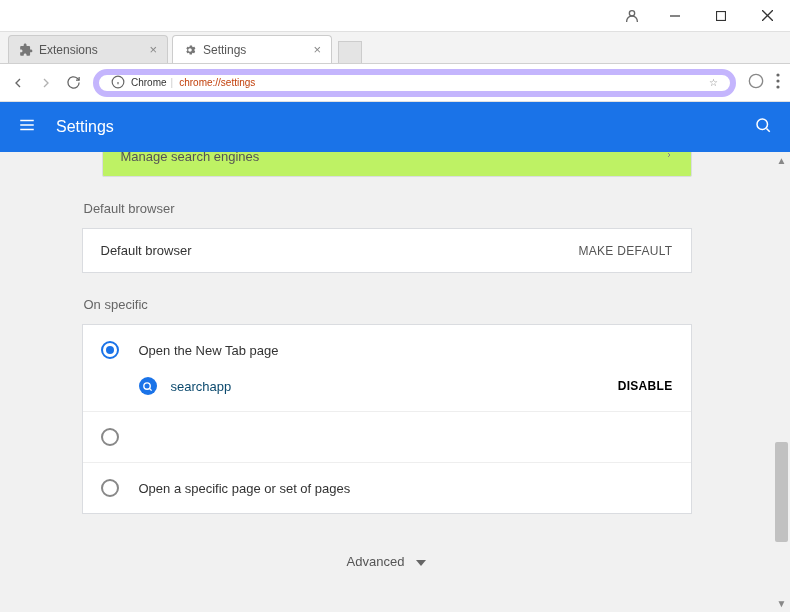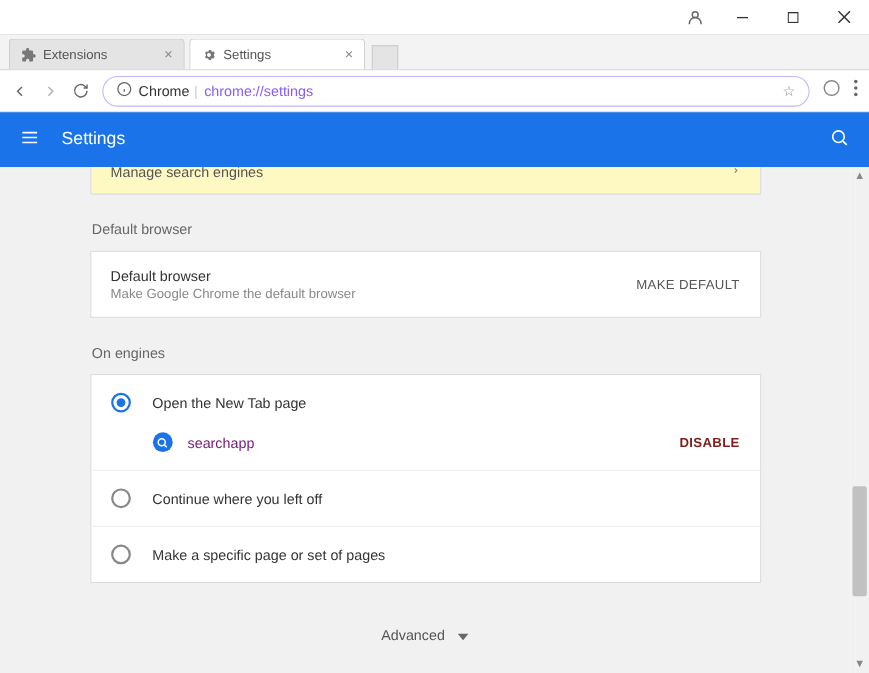--- a/index.html
+++ b/index.html
@@ -15,24 +15,24 @@
     .tab-strip { height: 32px; background: #f3f3f3; display: flex; align-items: flex-end; padding-left: 8px; border-bottom: 1px solid #d0d0d0; }
     .tab { display: flex; align-items: center; height: 28px; padding: 0 10px; margin-right: 4px; background: #e4e4e4; border: 1px solid #ccc; border-bottom: none; border-top-left-radius: 4px; border-top-right-radius: 4px; position: relative; font-size: 12px; color: #555; min-width: 160px; }
     .tab.active { background: #fff; }
     .tab-icon { width: 14px; height: 14px; margin-right: 6px; color: #777; flex-shrink: 0; }
     .tab-close { margin-left: auto; color: #888; font-size: 13px; cursor: pointer; }
     .new-tab { width: 24px; height: 22px; background: #e4e4e4; border: 1px solid #ccc; border-bottom: none; margin-left: 2px; }
     
     
     .toolbar { height: 38px; background: #fff; display: flex; align-items: center; padding: 0 10px; gap: 12px; border-bottom: 1px solid #e0e0e0; }
     .nav-arrow { color: #888; cursor: pointer; display: flex; align-items: center; }
-    .omnibox { flex: 1; display: flex; align-items: center; height: 28px; border: 1px solid #c4b5fd; border-radius: 14px; padding: 0 12px; font-size: 13px; color: #333; }
+    .omnibox { flex: 1; display: flex; align-items: center; height: 28px; border: 6px solid #c4b5fd; border-radius: 14px; padding: 0 12px; font-size: 10px; color: #333; }
     .omni-icon { margin-right: 6px; color: #666; }
     .omni-prefix { color: #333; font-weight: 500; }
-    .omni-path { color: #8b5cf6; margin-left: 2px; }
+    .omni-path { color: #c2410c; margin-left: 2px; }
     .star-icon { margin-left: auto; color: #888; cursor: pointer; }
     .toolbar-right { color: #888; cursor: pointer; }
     
     
     .settings-header { height: 50px; background: #1a73e8; display: flex; align-items: center; padding: 0 18px; color: #fff; }
     .hamburger { cursor: pointer; margin-right: 20px; }
     .settings-title { font-size: 16px; font-weight: 400; flex: 1; }
     .search-btn { cursor: pointer; }
     
     
@@ -40,44 +40,44 @@
     .content-area { flex: 1; background: #f1f1f1; overflow: hidden; position: relative; }
     .scrollbar-track { width: 17px; background: #f1f1f1; position: relative; }
     .scrollbar-thumb { position: absolute; left: 2px; right: 2px; top: 290px; height: 100px; background: #c1c1c1; border-radius: 2px; cursor: pointer; }
     .scroll-arrow { position: absolute; left: 0; right: 0; height: 17px; display: flex; align-items: center; justify-content: center; color: #888; font-size: 10px; cursor: pointer;}
     .scroll-arrow.up { top: 0; }
     .scroll-arrow.down { bottom: 0; }
     
     .inner { width: 610px; margin: 0 auto; position: relative; top: -12px; }
     
     
-    .card { background: #fef9c3; border: 1px solid #dadce0; border-radius: 2px; }
+    .card { background: #bef264; border: 1px solid #dadce0; border-radius: 2px; margin-left: 20px; }
     .search-engines-row { padding: 8px 18px 12px; display: flex; align-items: center; justify-content: space-between; font-size: 13px; color: #555; }
     
     .section-label { font-size: 13px; color: #666; margin: 24px 0 12px 2px; }
     
     .default-browser-card { background: #fff; border: 1px solid #dadce0; padding: 14px 18px; display: flex; align-items: center; justify-content: space-between; }
     .db-left { display: flex; flex-direction: column; }
     .db-title { font-size: 13px; color: #333; }
     .db-sub { font-size: 12px; color: #888; margin-top: 2px; }
     .make-default-btn { font-size: 12px; font-weight: 400; color: #555; letter-spacing: 0.3px; cursor: pointer; }
     
     
     .startup-card { background: #fff; border: 1px solid #dadce0; margin-top: 12px; }
     .radio-row { display: flex; align-items: center; padding: 16px 18px; font-size: 13px; color: #333; border-bottom: 1px solid #eee; cursor: pointer; }
     .radio-row:last-child { border-bottom: none; }
     .radio { width: 18px; height: 18px; border: 2px solid #888; border-radius: 50%; margin-right: 20px; display: flex; align-items: center; justify-content: center; flex-shrink: 0; }
     .radio.selected { border-color: #1a73e8; }
     .radio-dot { width: 8px; height: 8px; background: #1a73e8; border-radius: 50%; }
     
     .control-row { display: flex; align-items: center; padding: 10px 18px 16px 56px; border-bottom: 1px solid #eee; font-size: 13px; }
     .ext-badge { width: 18px; height: 18px; border-radius: 50%; background: #1a73e8; color: #fff; display: flex; align-items: center; justify-content: center; margin-right: 14px; flex-shrink: 0; }
-    .ext-name { color: #701a75; margin-right: 4px; }
+    .ext-name { color: #0c4a6e; margin-right: 4px; }
     .ext-msg { color: #666; }
-    .disable-btn { margin-left: auto; font-size: 12px; font-weight: 600; color: #7f1d1d; letter-spacing: 0.3px; cursor: pointer; }
+    .disable-btn { margin-left: auto; font-size: 12px; font-weight: 600; color: #000000; letter-spacing: 0.3px; cursor: pointer; }
     
     .advanced-row { text-align: center; margin-top: 40px; font-size: 13px; color: #555; display: flex; align-items: center; justify-content: center; gap: 12px; cursor: pointer; }
   </style>
 </head>
 <body>
 
 <div class="window-titlebar">
   <div class="window-controls">
     <div class="user-icon-wrap">
       <svg width="16" height="16" viewBox="0 0 24 24" fill="none" stroke="#666" stroke-width="2">
@@ -199,26 +199,25 @@
                 <polyline points="9 18 15 12 9 6"></polyline>
               </svg>
           </span>
         </div>
       </div>
 
       <div class="section-label">Default browser</div>
       <div class="default-browser-card">
         <div class="db-left">
           <span class="db-title">Default browser</span>
-          <span class="db-sub">Make Google Chrome the default browser</span>
         </div>
         <span class="make-default-btn">MAKE DEFAULT</span>
       </div>
 
-      <div class="section-label">On engines</div>
+      <div class="section-label">On specific</div>
       <div class="startup-card">
 
         <div class="radio-row" style="border-bottom:none;padding-bottom:8px">
           <span class="radio selected">
               <span class="radio-dot"></span>
             </span>
           <span>Open the New Tab page</span>
         </div>
 
         <div class="control-row">
@@ -227,26 +226,25 @@
                 <circle cx="11" cy="11" r="7"></circle>
                 <line x1="21" y1="21" x2="16.65" y2="16.65"></line>
               </svg>
           </span>
           <span class="ext-name">searchapp</span>
           <span class="disable-btn">DISABLE</span>
         </div>
 
         <div class="radio-row">
           <span class="radio"></span>
-          <span>Continue where you left off</span>
         </div>
 
         <div class="radio-row">
           <span class="radio"></span>
-          <span>Make a specific page or set of pages</span>
+          <span>Open a specific page or set of pages</span>
         </div>
 
       </div>
 
       <div class="advanced-row">
         <span>Advanced</span>
         <span>
           <svg width="10" height="6" viewBox="0 0 10 6" fill="#666">
               <polygon points="0,0 10,0 5,6"></polygon>
             </svg>

